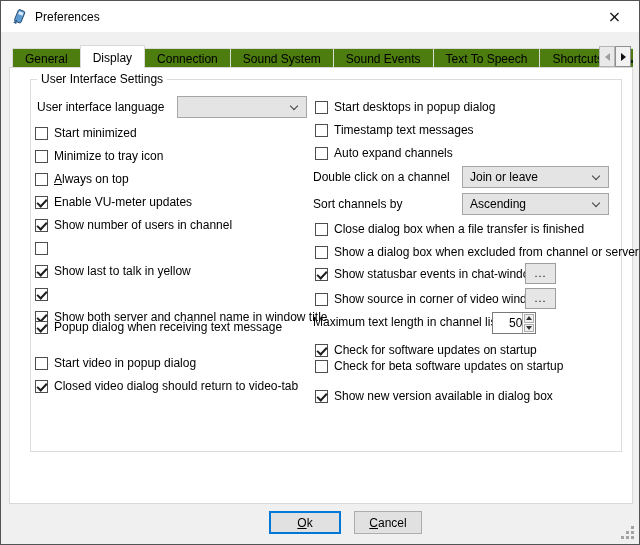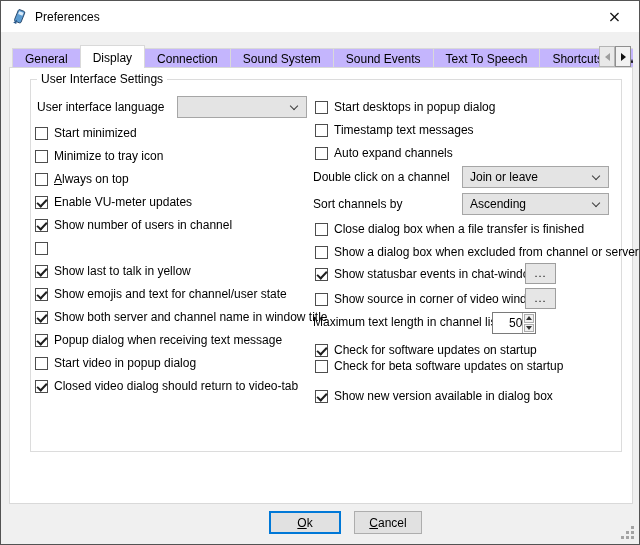--- a/index.html
+++ b/index.html
@@ -14,21 +14,21 @@
   .app-icon { position:absolute; left:10px; top:7px; width:17px; height:17px; }
   .title-text { position:absolute; left:34px; top:9px; font-size:12px; }
   .close-btn { position:absolute; right:2px; top:1px; width:45px; height:29px;
                display:flex; align-items:center; justify-content:center;
                font-size:16px; color:#111; background:transparent; border:none; cursor:default;
                font-family:"DejaVu Sans", sans-serif; }
 
   
   .tabbar { position:absolute; left:11px; top:44px; width:621px; height:23px;
             display:flex; align-items:flex-end; overflow:hidden; white-space:nowrap; z-index:3; }
-  .tab { display:inline-block; padding:3px 12px 4px 12px; background:#c4b5fd;
+  .tab { display:inline-block; padding:3px 12px 4px 12px; background:#4d7c0f;
          border:1px solid #d9d9d9; margin-right:-1px; height:20px; }
   .tab.active { background:#fff; border-bottom:none; height:24px; padding-top:5px;
                 margin-bottom:-1px; z-index:5; position:relative; }
   .tab-scrollers { position:absolute; right:8px; top:45px; height:21px; display:flex; z-index:6; }
   .tab-scroll { width:16px; height:21px; display:flex; align-items:center; justify-content:center;
                 border:1px solid #b5b5b5; background:#e9e9e9; }
   .tab-scroll.right { background:#f2f2f2; border-color:#8f8f8f; }
   .arrow-left { width:0; height:0; border-top:4px solid transparent; border-bottom:4px solid transparent;
                 border-right:5px solid #9e9e9e; }
   .arrow-right { width:0; height:0; border-top:4px solid transparent; border-bottom:4px solid transparent;
@@ -155,27 +155,26 @@
     </div>
     <div class="row" style="left:25px; top:172px;">
       <span class="cb" data-checked="false"></span>
     </div>
     <div class="row" style="left:25px; top:195px;">
       <span class="cb" data-checked="true"></span>
       <span class="lbl">Show last to talk in yellow</span>
     </div>
     <div class="row" style="left:25px; top:218px;">
       <span class="cb" data-checked="true"></span>
-      <span class="lbl">Show emojis and text for channel/user state</span>
     </div>
     <div class="row" style="left:25px; top:241px;">
       <span class="cb" data-checked="true"></span>
       <span class="lbl">Show both server and channel name in window title</span>
     </div>
-    <div class="row" style="left:25px; top:264px;">
+    <div class="row" style="left:25px; top:251px;">
       <span class="cb" data-checked="true"></span>
       <span class="lbl">Popup dialog when receiving text message</span>
     </div>
     <div class="row" style="left:25px; top:287px;">
       <span class="cb" data-checked="false"></span>
       <span class="lbl">Start video in popup dialog</span>
     </div>
     <div class="row" style="left:305px; top:31px;">
       <span class="cb" data-checked="false"></span>
       <span class="lbl">Start desktops in popup dialog</span>

